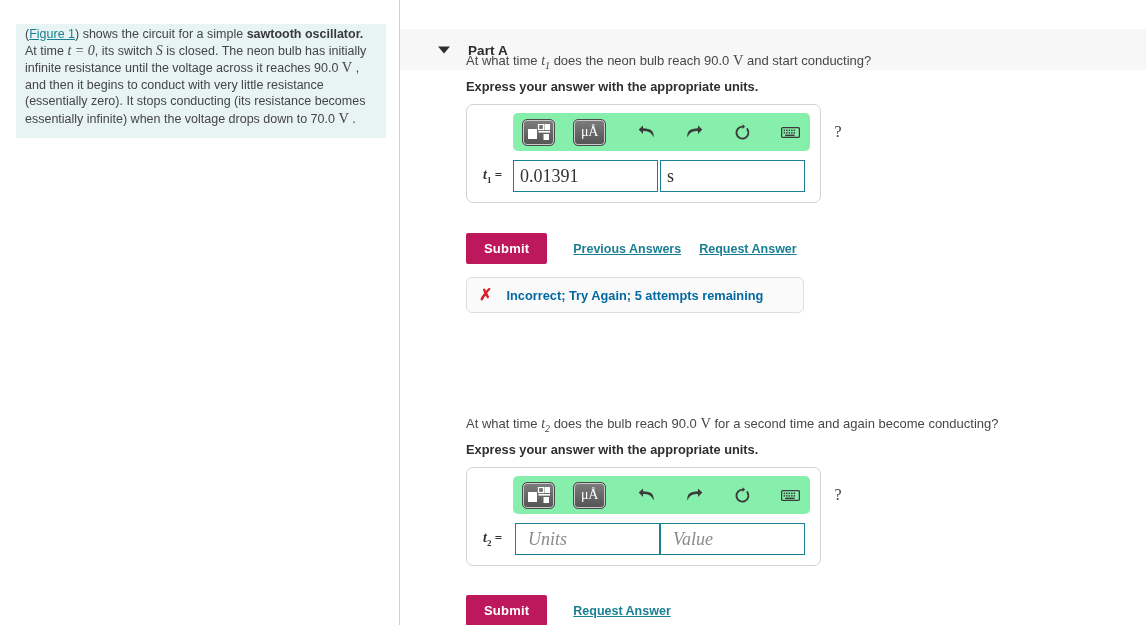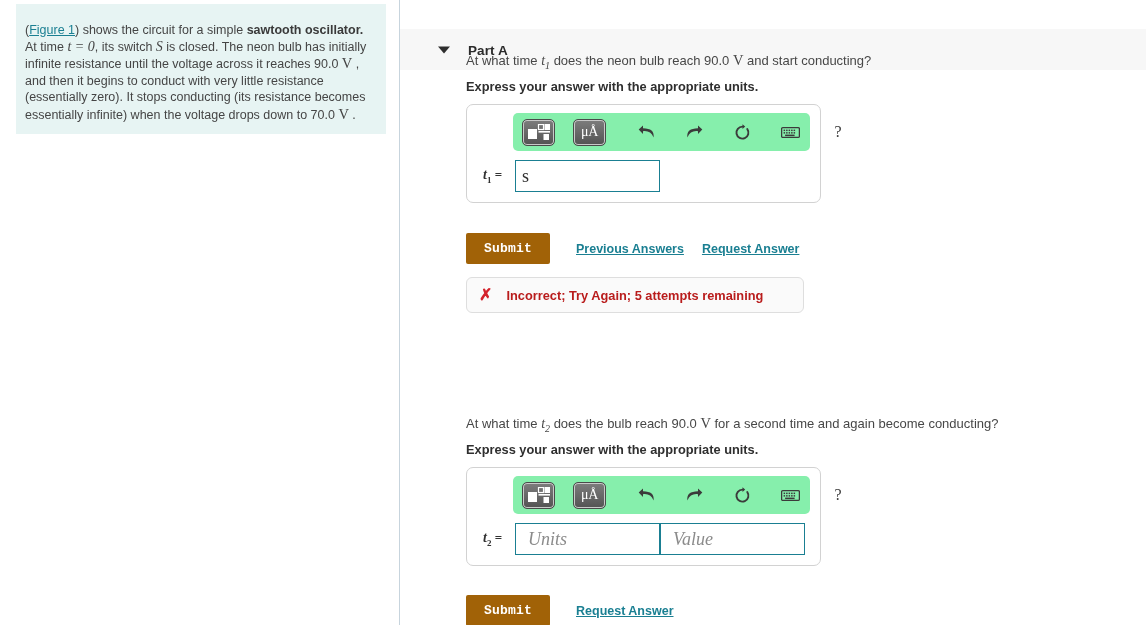--- a/index.html
+++ b/index.html
@@ -39,24 +39,24 @@
   .left-pane {
     position: absolute;
     top: 0; left: 0;
     width: 399px;
     height: 625px;
     background: #ffffff;
   }
   .problem-card {
     position: absolute;
     left: 16px;
-    top: 4px;
+    top: 24px;
     width: 370px;
     background: #e7f4f3;
-    padding: 18px 10px 10px 9px;
+    padding: 2px 10px 10px 9px;
     box-sizing: border-box;
   }
   .problem-text {
     font-size: 12.5px;
     line-height: 16.6px;
     color: #454545;
   }
   .problem-text b { font-weight: bold; color: #3a3a3a; }
   .fig-link {
     color: #1a7f92;
@@ -232,29 +232,29 @@
   }
 
   
   .submit-row {
     position: absolute;
     left: 466px;
     display: flex;
     align-items: center;
   }
   .btn-submit {
-    background: #a16207;
+    background: #be185d;
     color: #ffffff;
     font-size: 13px;
     font-weight: bold;
     border: none;
     border-radius: 2px;
     padding: 8px 18px;
     cursor: pointer;
-    font-family: Liberation Mono, monospace;
+    font-family: Liberation Sans, sans-serif;
     letter-spacing: .2px;
   }
   .link-action {
     color: #1a7f92;
     font-size: 12.5px;
     font-weight: bold;
     text-decoration: underline;
     margin-left: 26px;
     cursor: pointer;
     white-space: nowrap;
@@ -277,21 +277,21 @@
   .x-mark {
     color: #d4232c;
     font-size: 16px;
     font-weight: bold;
     margin-right: 14px;
     line-height: 1;
   }
   .feedback-text {
     font-size: 12.8px;
     font-weight: bold;
-    color: #b91c1c;
+    color: #0369a1;
     white-space: nowrap;
   }
 </style>
 </head>
 <body>
 
 <div class="top-rule"></div>
 
 <div class="left-pane">
   <div class="problem-card">
@@ -362,20 +362,21 @@
           </svg>
         </div>
         <div class="tb-icon tb-help">?</div>
       </div>
 
       <div class="field-row">
         <div class="field-label">
           <i class="mathit">t</i><sub>1</sub>
           <span>=</span>
         </div>
+        <div class="field-input field-value">0.01391</div>
         <div class="field-input field-units">s</div>
       </div>
     </div>
   </div>
 
   <div class="submit-row" style="top:233px;left:66px;">
     <button class="btn-submit">Submit</button>
     <span class="link-action">Previous Answers</span>
     <span class="link-action tight">Request Answer</span>
   </div>

